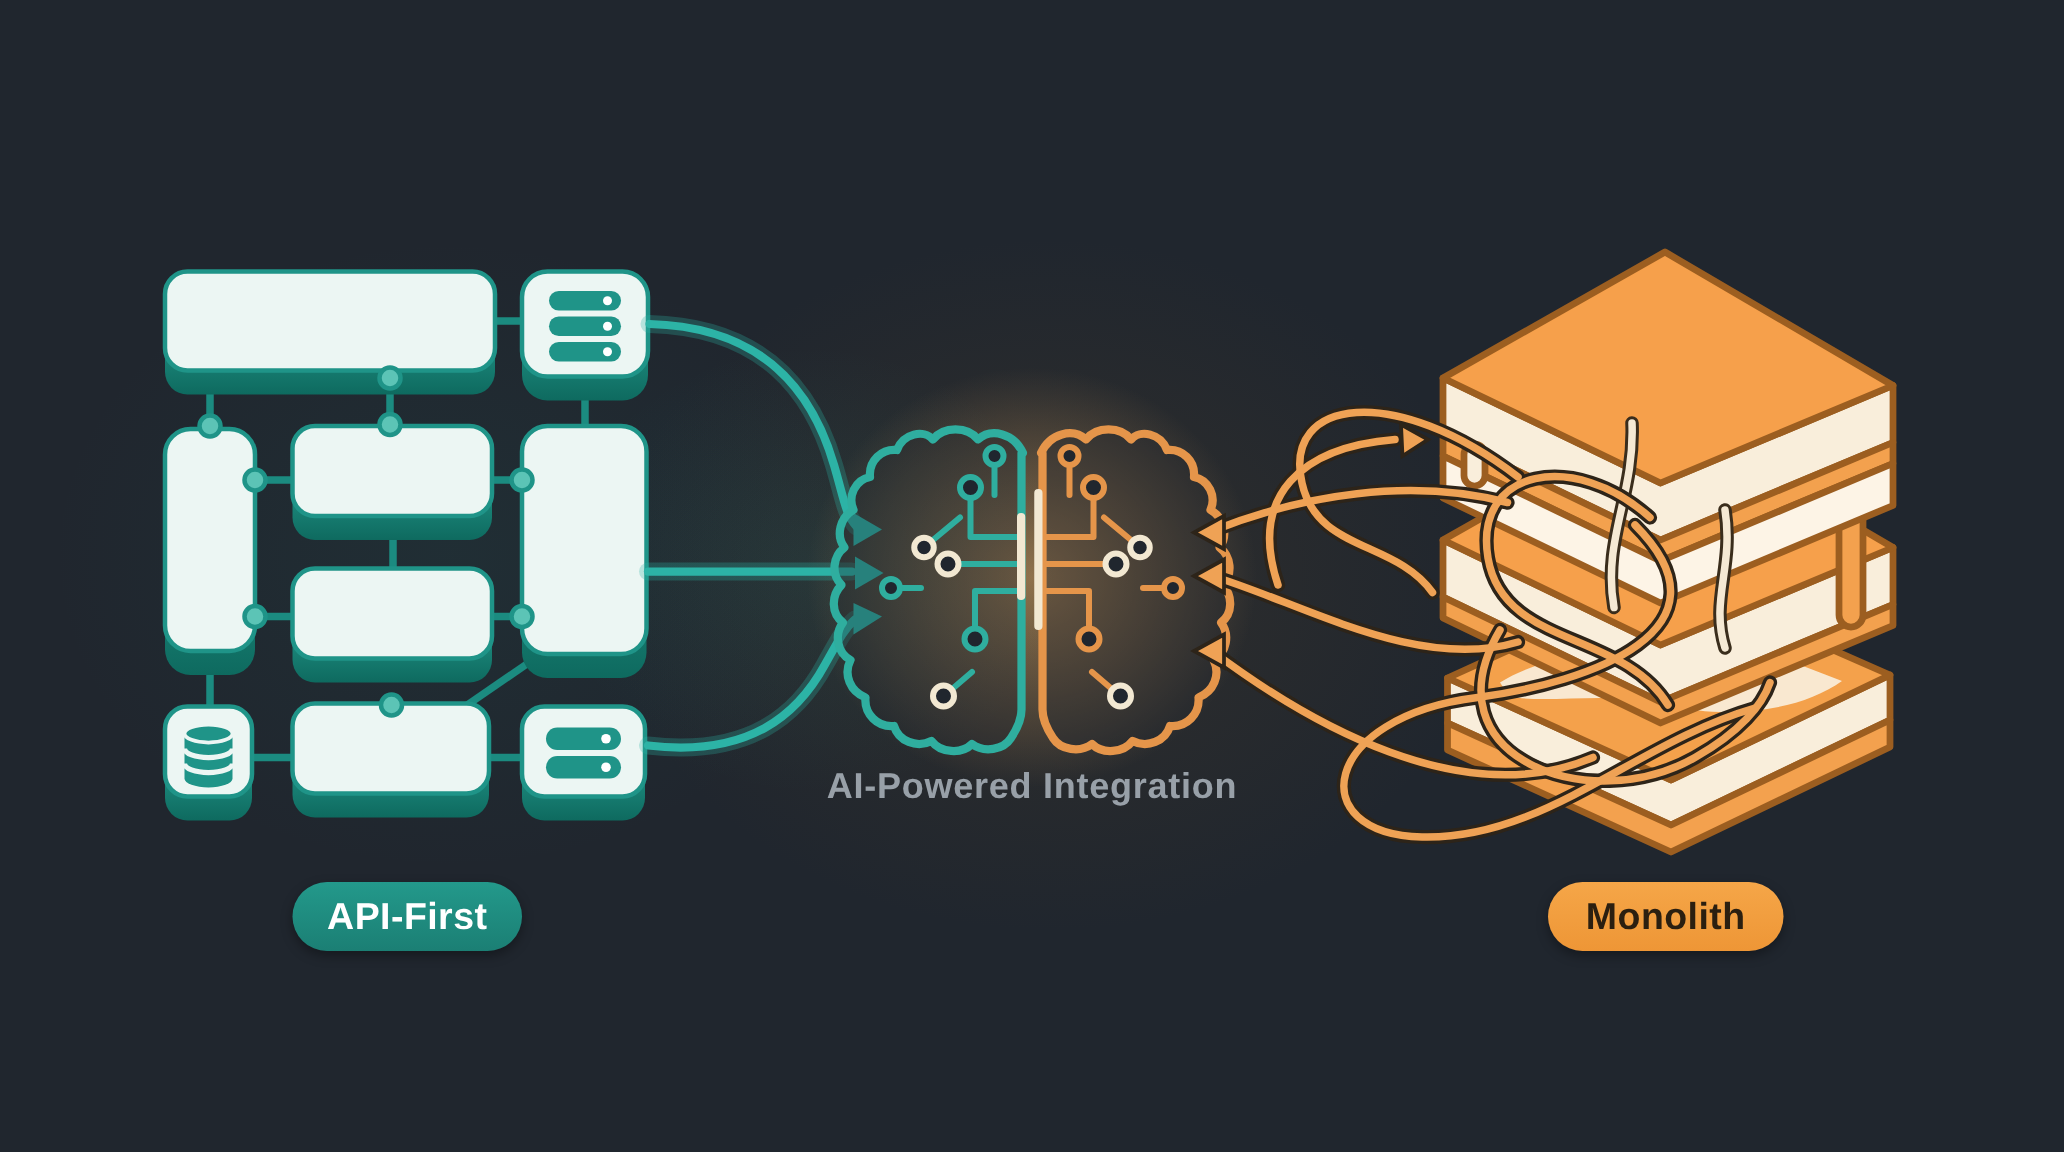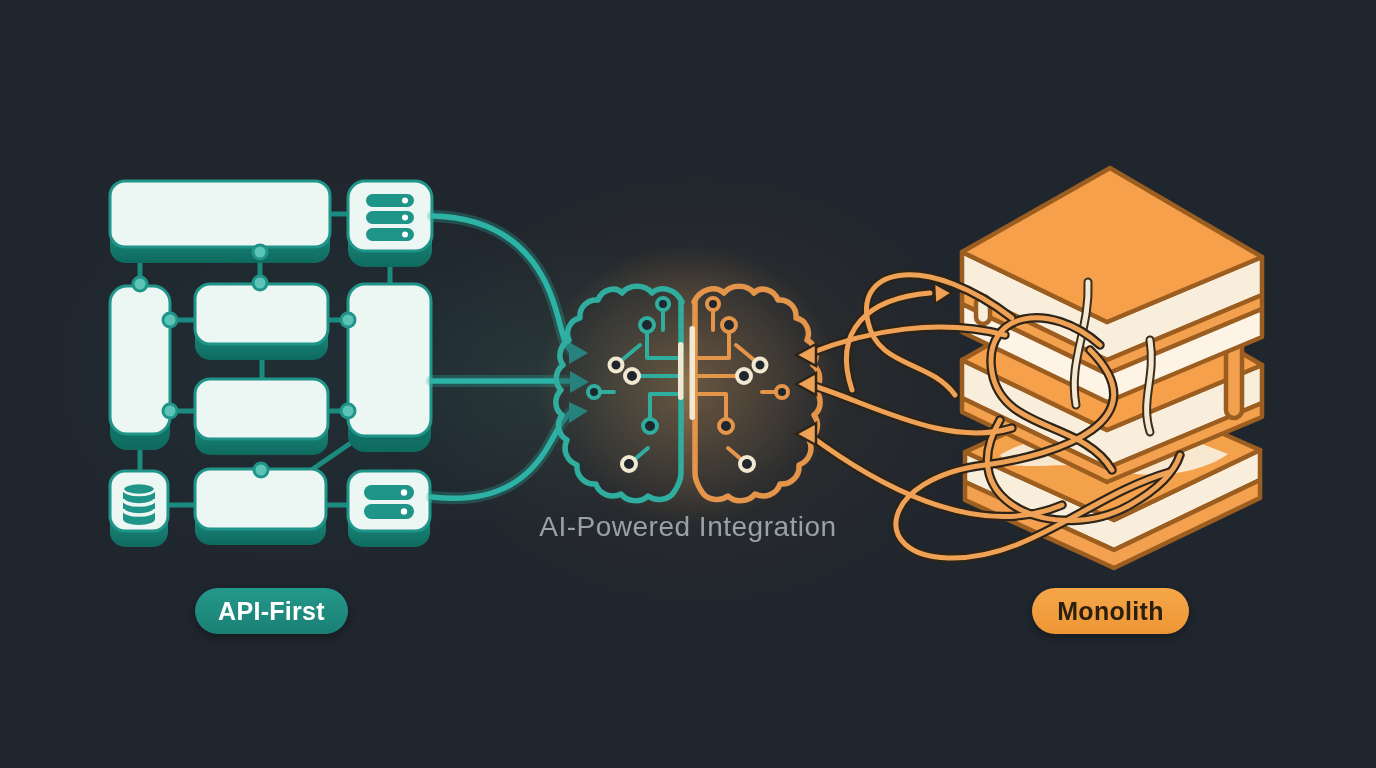--- a/index.html
+++ b/index.html
@@ -6,21 +6,21 @@
   #stage{
     position:relative;width:1376px;height:768px;overflow:hidden;
     background:radial-gradient(ellipse 420px 330px at 700px 390px, rgba(90,70,40,.28), rgba(32,38,46,0) 70%),
                radial-gradient(ellipse 380px 300px at 300px 370px, rgba(35,120,110,.10), rgba(32,38,46,0) 70%),
                #20262e;
     font-family:"Liberation Sans", sans-serif;
   }
   #artwork{position:absolute;left:0;top:0;}
   .caption{
     position:absolute;left:488px;top:511px;width:400px;text-align:center;
-    font-size:28px;letter-spacing:.5px;color:#98a0a8;font-weight:400;
+    font-size:24px;letter-spacing:.5px;color:#98a0a8;font-weight:700;
   }
   .pill{
     position:absolute;top:588px;height:46px;border-radius:23px;
     display:flex;align-items:center;justify-content:center;
     font-size:25px;font-weight:700;letter-spacing:.3px;
   }
   .pill-teal{
     left:195px;width:153px;
     background:linear-gradient(#23998b,#1b7f74);color:#ffffff;
     box-shadow:0 3px 8px rgba(0,0,0,.35);

